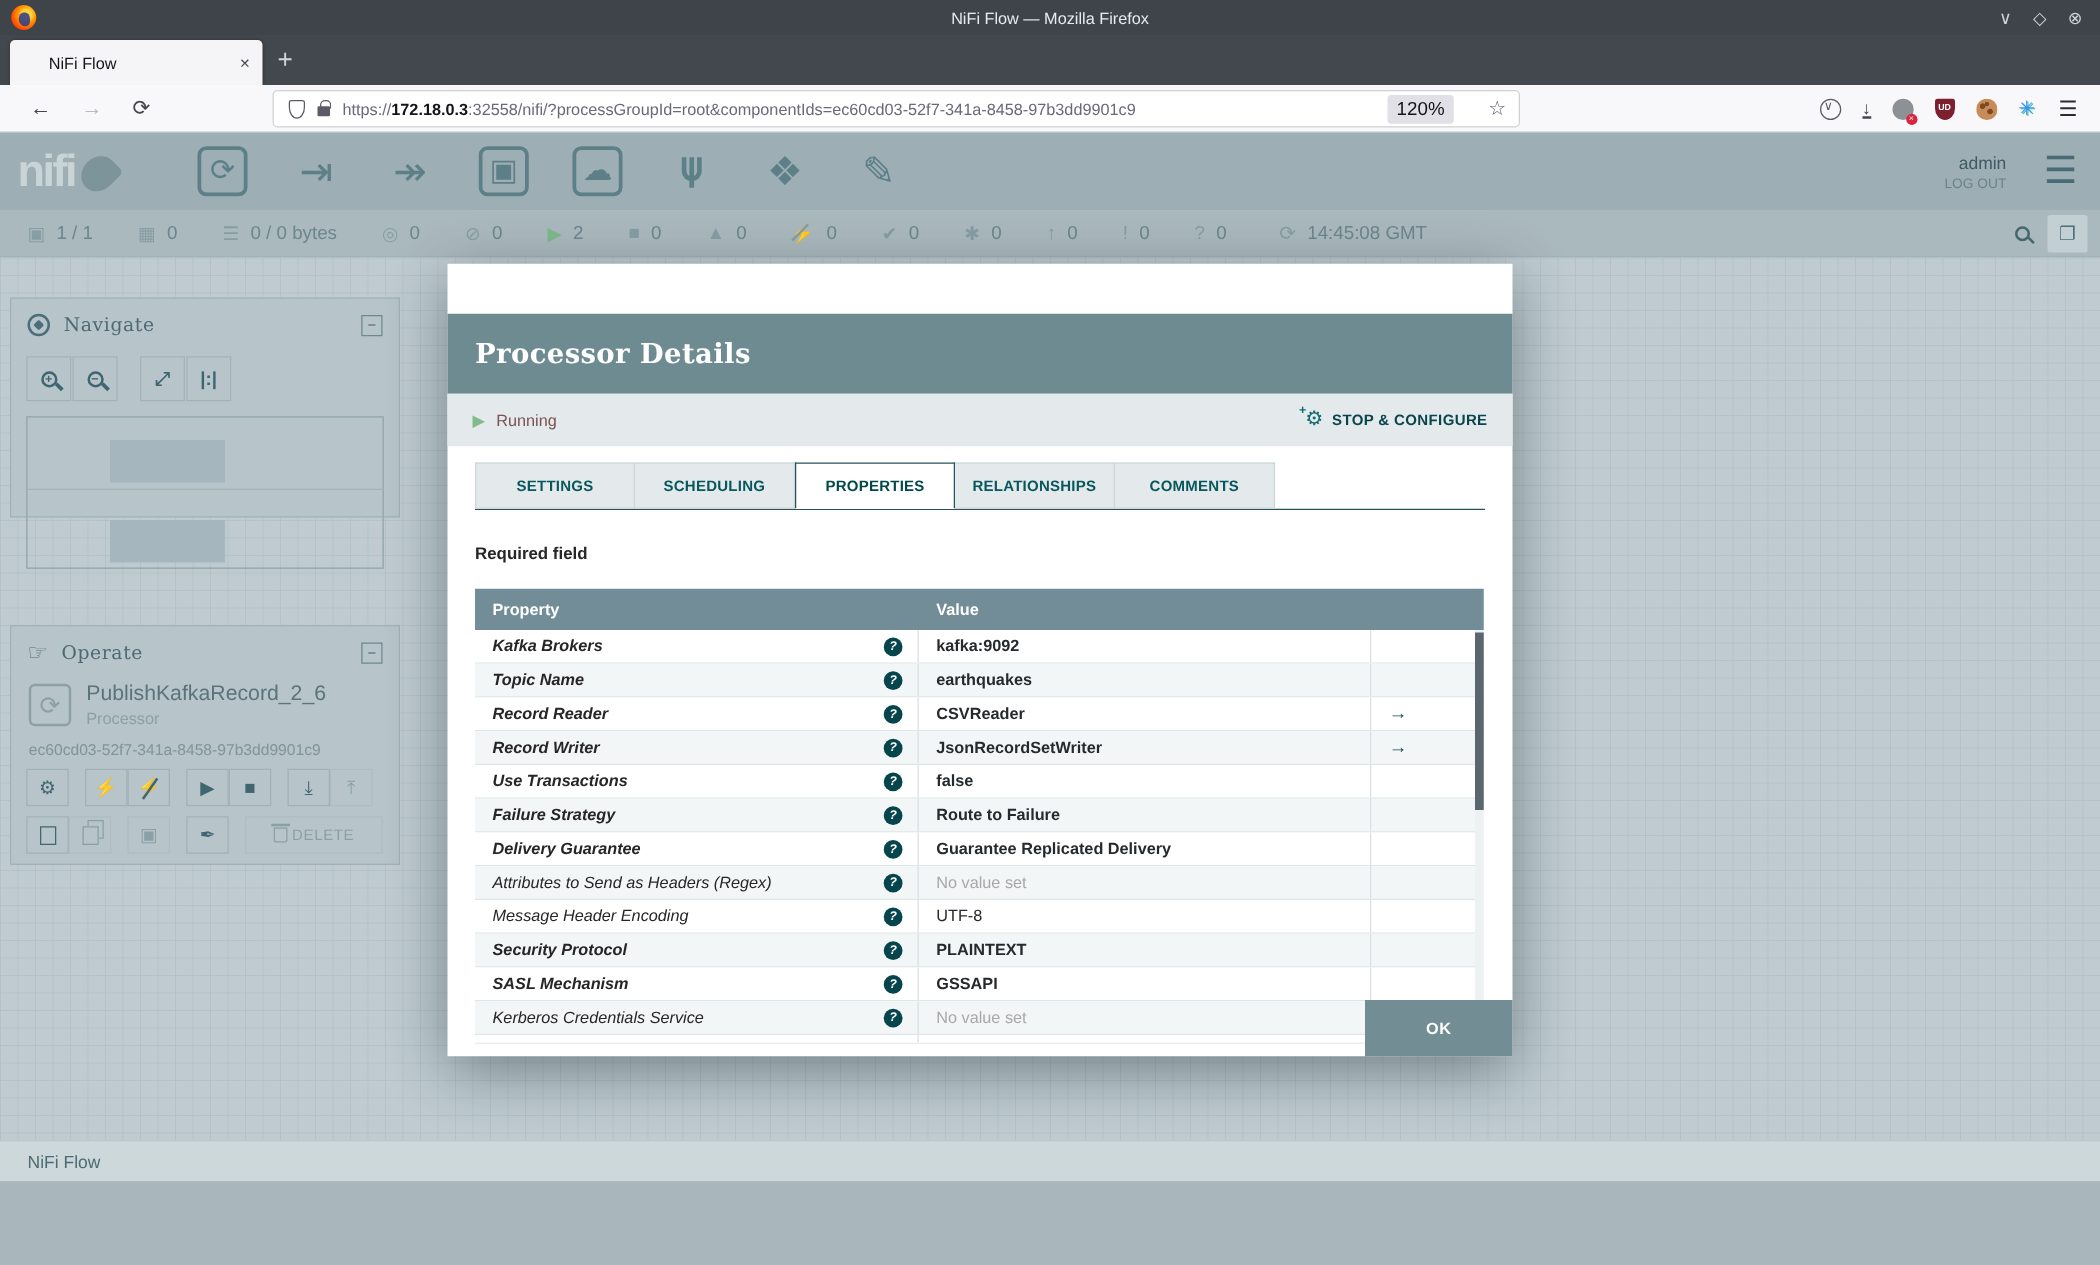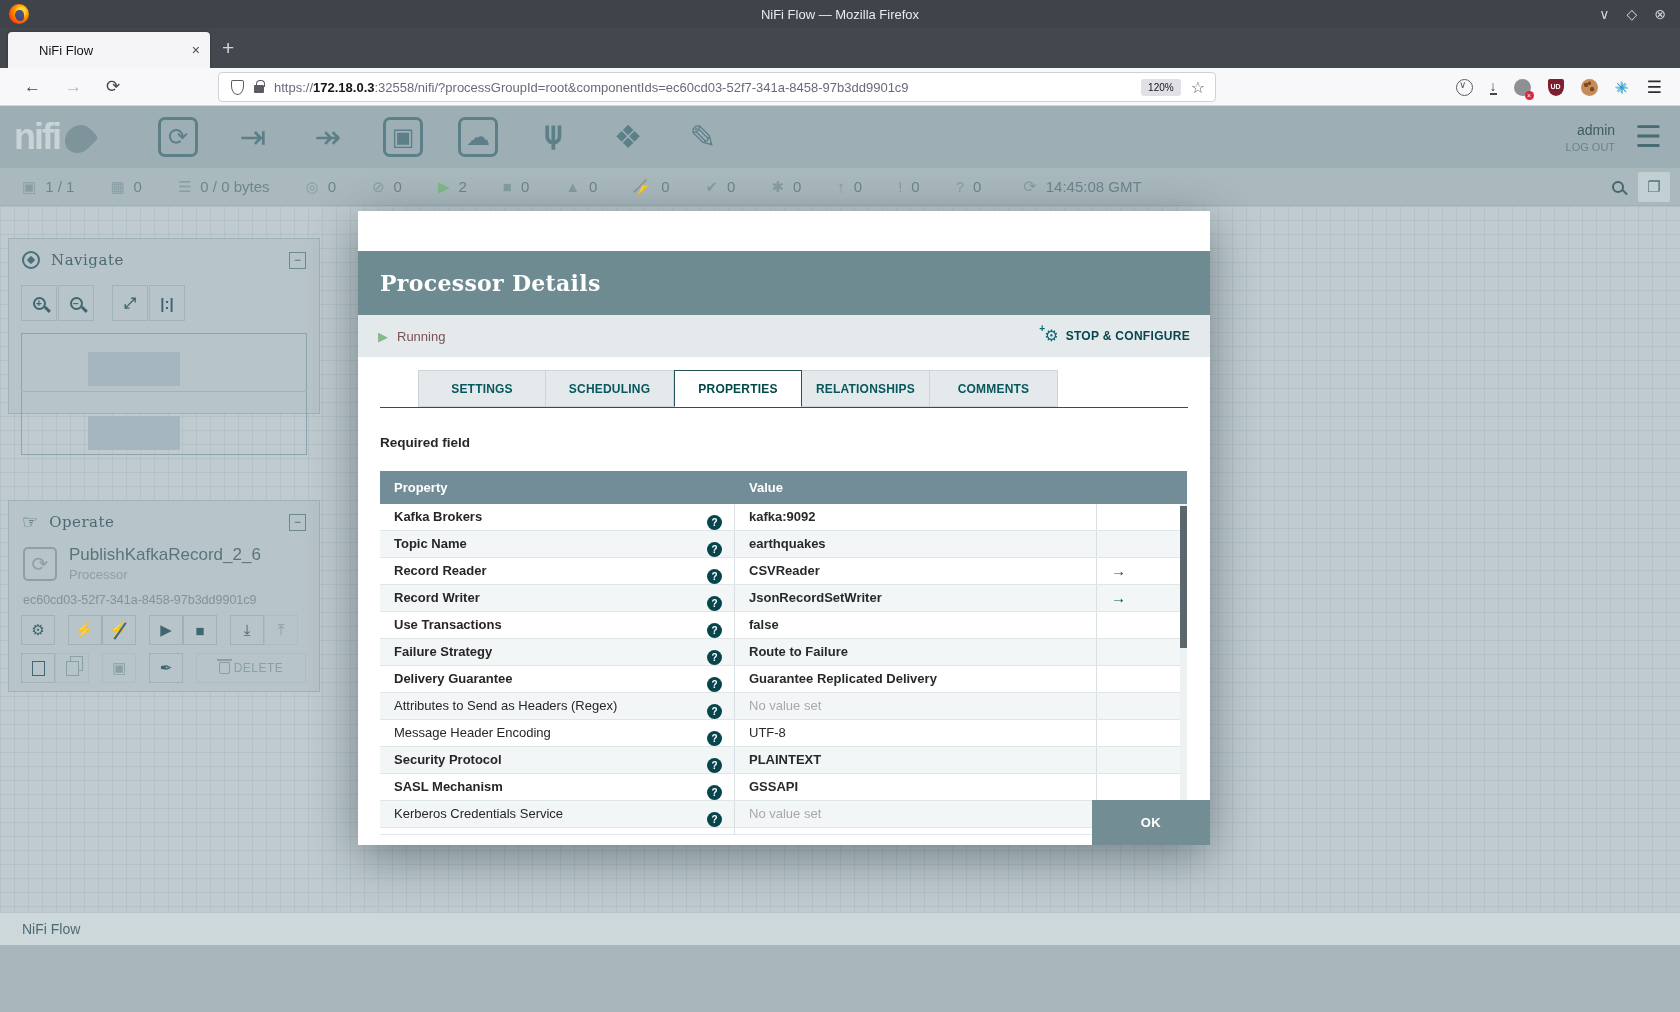--- a/index.html
+++ b/index.html
@@ -33,21 +33,21 @@
   .nav-btn.disabled { color:#b9b9c1; }
   .urlbar { position:absolute; left:218px; top:4px; width:998px; height:30px; background:#fff;
     border:1px solid #d0d0d7; border-radius:4px; display:flex; align-items:center; padding:0 8px; }
   .shield-ico { width:13px; height:15px; margin:0 8px 0 4px; background:transparent; border:1.6px solid #5b5b66;
     border-radius:2px 2px 50% 50%/2px 2px 60% 60%; }
   .lock-ico { width:10px; height:8px; background:#5b5b66; border-radius:1px; position:relative; margin:3px 10px 0 2px;}
   .lock-ico::before { content:""; position:absolute; left:1.5px; top:-5px; width:7px; height:6px;
     border:1.6px solid #5b5b66; border-bottom:none; border-radius:4px 4px 0 0; }
   .url-text { font-size:13px; color:#69697a; white-space:nowrap; overflow:hidden; flex:1; }
   .url-host { color:#15141a; font-weight:bold; }
-  .zoom-badge { background:#e0e0e6; border-radius:3px; font-size:10px; color:#15141a; padding:3px 7px; margin-right:10px;}
+  .zoom-badge { background:#e0e0e6; border-radius:3px; font-size:15px; color:#15141a; padding:3px 7px; margin-right:28px;}
   .star { font-size:16px; color:#5b5b66; margin-right:2px; }
   .nav-right { position:absolute; right:52px; top:0; height:38px; display:flex; align-items:center; gap:17px; }
   .pocket { width:17px; height:17px; border:1.6px solid #5b5b66; border-radius:50%; position:relative; }
   .pocket::after { content:"∨"; position:absolute; left:2.5px; top:-1px; font-size:10px; color:#5b5b66; }
   .dl-ico { font-size:14px; color:#45454e; border-bottom:2px solid #45454e; line-height:12px; height:15px;}
   .mask-ico { width:17px; height:17px; border-radius:50%; background:#8d9094; position:relative;}
   .mask-ico::after { content:"×"; position:absolute; right:-3px; bottom:-4px; color:#fff; background:#d7263d;
     border-radius:50%; width:9px; height:9px; font-size:7px; line-height:9px; text-align:center;}
   .ud-shield { width:16px; height:17px; background:#7d1f2e; border-radius:2px 2px 50% 50%/2px 2px 55% 55%;
     color:#fff; font-size:7px; font-weight:bold; text-align:center; line-height:16px; }
@@ -65,21 +65,21 @@
   .nifi-logo-text { font-size:36px; font-weight:bold; color:#c9d4d7; letter-spacing:-2px; line-height:60px;}
   .nifi-drop { width:26px; height:30px; background:#7d949b; border-radius:50% 4px 50% 50%; transform:rotate(45deg);
     margin-left:6px; margin-top:4px;}
   .components { display:flex; align-items:center; gap:27px; margin-left:22px; }
   .component-btn { width:48px; height:48px; display:flex; align-items:center; justify-content:center;
     color:#5d7f88; font-size:32px; cursor:grab; }
   .component-btn .glyph { line-height:1; }
   .component-btn.framed .glyph { border:3px solid #5d7f88; border-radius:7px; width:40px; height:40px;
     font-size:24px; display:flex; align-items:center; justify-content:center;}
   .component-btn.rot .glyph { transform:rotate(180deg); font-weight:bold;}
-  .nifi-right { position:absolute; right:18px; top:0; height:62px; display:flex; align-items:center; gap:20px;}
+  .nifi-right { position:absolute; right:18px; top:0; height:62px; display:flex; align-items:center; gap:30px;}
   .user-block { text-align:right; }
   .user-name { font-size:14px; color:#3f5a61; }
   .logout { font-size:11px; color:#6c8289; margin-top:3px; }
   .nifi-menu { font-size:30px; color:#486b75; line-height:1; }
 
   
   .status-bar { position:absolute; left:0; top:168px; width:1680px; height:38px; background:#aab9be;
     display:flex; align-items:center; padding:0 10px 0 22px; border-bottom:1px solid #9fb0b6;}
   .status-items { display:flex; align-items:center; gap:36px; }
   .status-item { display:flex; align-items:center; gap:9px; font-size:15px; color:#6d868d; }
@@ -161,35 +161,35 @@
   .run-label { font-size:13px; color:#7a5254; }
   .dlg-action { margin-left:auto; display:flex; align-items:center; gap:7px; }
   .gearplus { position:relative; color:#0f6a72; font-size:16px; line-height:1;}
   .gearplus::after { content:"+"; position:absolute; left:-5px; top:-4px; font-size:10px; font-weight:bold;}
   .action-label { font-size:12px; font-weight:bold; color:#09454d; letter-spacing:.3px; }
   .dlg-body { padding:0 22px; }
   .tabs { display:flex; margin-top:13px; border-bottom:1px solid #26525a; }
   .dtab { width:128px; height:37px; display:flex; align-items:center; justify-content:center;
     font-size:12px; font-weight:bold; color:#07575d; background:#e4e9eb; border:1px solid #ccd6d9;
     border-left-width:0; letter-spacing:.2px; }
-  .dtab:first-child { border-left-width:1px;margin-left:38px; }
+  .dtab:first-child { border-left-width:1px; }
   .dtab.active { background:#fff; border:1px solid #26525a; border-bottom:1px solid #fff;
     margin-bottom:-1px; color:#004849; }
   .required-label { margin-top:27px; font-size:13.5px; font-weight:bold; color:#272727; }
   .ptable { margin-top:21px; width:807px; position:relative; }
   .ptable-head { height:33px; background:#738d98; display:flex; color:#fff; font-size:13px; font-weight:bold;
     align-items:center; }
   .col-prop { width:355px; padding-left:14px; }
   .col-val { width:362px; padding-left:14px; }
   .ptable-body { height:331px; overflow:hidden; position:relative; border-bottom:1px solid #e2e8ea;}
   .prop-row { display:flex; height:27px; line-height:26px; background:#fff; border-bottom:1px solid #dfe6e8;
     font-size:13px; }
   .prop-row.alt { background:#f3f6f7; }
   .cell { height:100%; }
-  .cell.prop { width:355px; padding-left:14px; display:flex; align-items:flex-end; border-right:1px solid #d8e0e3;}
+  .cell.prop { width:355px; padding-left:14px; display:flex; align-items:center; border-right:1px solid #d8e0e3;font-style:italic;}
   .cell.val { width:362px; padding-left:14px; color:#262a2d; border-right:1px solid #d8e0e3; }
   .cell.nav { width:83px; padding-left:14px; color:#0a4a52; font-weight:bold; }
   .pname { color:#262626; }
   .pname.req, .pval.req { font-weight:bold; }
   .pval.unset { color:#a8a8a8; font-weight:normal; }
   .help { margin-left:auto; margin-right:12px; width:15px; height:15px; border-radius:50%; background:#07454c;
     color:#fff; font-size:10px; font-weight:bold; line-height:15px; text-align:center; flex:none;}
   .goto { font-size:15px; }
   .vscroll { position:absolute; right:0; top:33px; bottom:0; width:7px; background:#eef1f2; }
   .vscroll-thumb { position:absolute; top:2px; right:0; width:7px; height:142px; background:#5a676c; }

